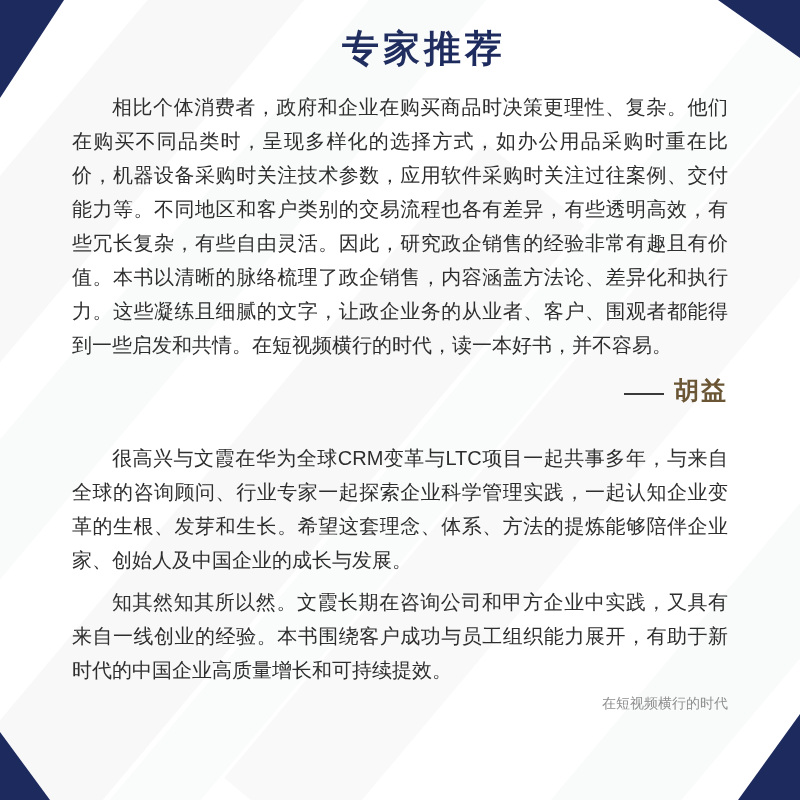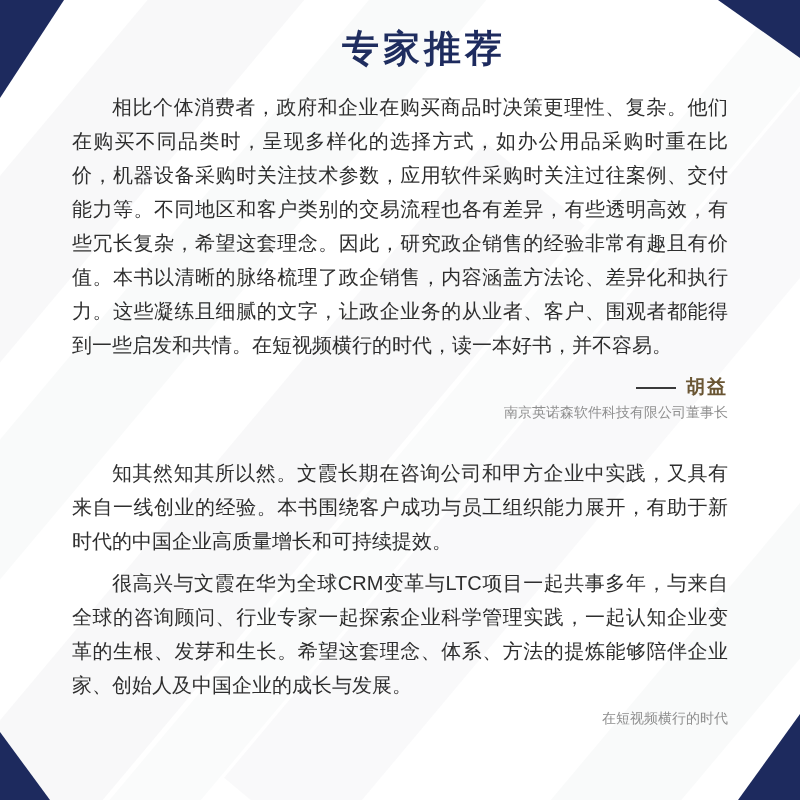--- a/index.html
+++ b/index.html
@@ -60,21 +60,21 @@
     margin-top:12px;
     white-space:nowrap;
   }
   .sig .dash{
     font-size:20px;
     color:#3a3a3a;
     margin-right:10px;
     font-weight:bold;
   }
   .sig .name{
-    font-size:19px;
+    font-size:25px;
     font-weight:bold;
     color:#6a5634;
     font-family:"Liberation Serif","DejaVu Serif",serif;
     letter-spacing:2px;
   }
   .sig-title{
     text-align:right;
     font-size:14px;
     color:#8f8f8f;
     margin-top:4px;
@@ -93,28 +93,27 @@
   <div class="stripe s6"></div>
 
   <div class="corner corner-tl"></div>
   <div class="corner corner-tr"></div>
   <div class="corner corner-bl"></div>
   <div class="corner corner-br"></div>
 
   <h1 class="title">专家推荐</h1>
 
   <section class="rec">
-    <p class="body-para">相比个体消费者，政府和企业在购买商品时决策更理性、复杂。他们在购买不同品类时，呈现多样化的选择方式，如办公用品采购时重在比价，机器设备采购时关注技术参数，应用软件采购时关注过往案例、交付能力等。不同地区和客户类别的交易流程也各有差异，有些透明高效，有些冗长复杂，希望这套理念。因此，研究政企销售的经验非常有趣且有价值。本书以清晰的脉络梳理了政企销售，内容涵盖方法论、差异化和执行力。这些凝练且细腻的文字，让政企业务的从业者、客户、围观者都能得到一些启发和共情。在短视频横行的时代，读一本好书，并不容易。</p>
+    <p class="body-para">相比个体消费者，政府和企业在购买商品时决策更理性、复杂。他们在购买不同品类时，呈现多样化的选择方式，如办公用品采购时重在比价，机器设备采购时关注技术参数，应用软件采购时关注过往案例、交付能力等。不同地区和客户类别的交易流程也各有差异，有些透明高效，有些冗长复杂，有些自由灵活。因此，研究政企销售的经验非常有趣且有价值。本书以清晰的脉络梳理了政企销售，内容涵盖方法论、差异化和执行力。这些凝练且细腻的文字，让政企业务的从业者、客户、围观者都能得到一些启发和共情。在短视频横行的时代，读一本好书，并不容易。</p>
 
     <div class="sig">
       <span class="dash">——</span><span class="name">胡益</span>
     </div>
-    <div class="sig-title">南京英诺森软件科技有限公司董事长</div>
   </section>
 
   <section class="rec rec2">
+    <p class="body-para">很高兴与文霞在华为全球CRM变革与LTC项目一起共事多年，与来自全球的咨询顾问、行业专家一起探索企业科学管理实践，一起认知企业变革的生根、发芽和生长。希望这套理念、体系、方法的提炼能够陪伴企业家、创始人及中国企业的成长与发展。</p>
     <p class="body-para">知其然知其所以然。文霞长期在咨询公司和甲方企业中实践，又具有来自一线创业的经验。本书围绕客户成功与员工组织能力展开，有助于新时代的中国企业高质量增长和可持续提效。</p>
-    <p class="body-para">很高兴与文霞在华为全球CRM变革与LTC项目一起共事多年，与来自全球的咨询顾问、行业专家一起探索企业科学管理实践，一起认知企业变革的生根、发芽和生长。希望这套理念、体系、方法的提炼能够陪伴企业家、创始人及中国企业的成长与发展。</p>
 
     <div class="sig-title">在短视频横行的时代</div>
   </section>
 
 </div>
 
 </body></html>

